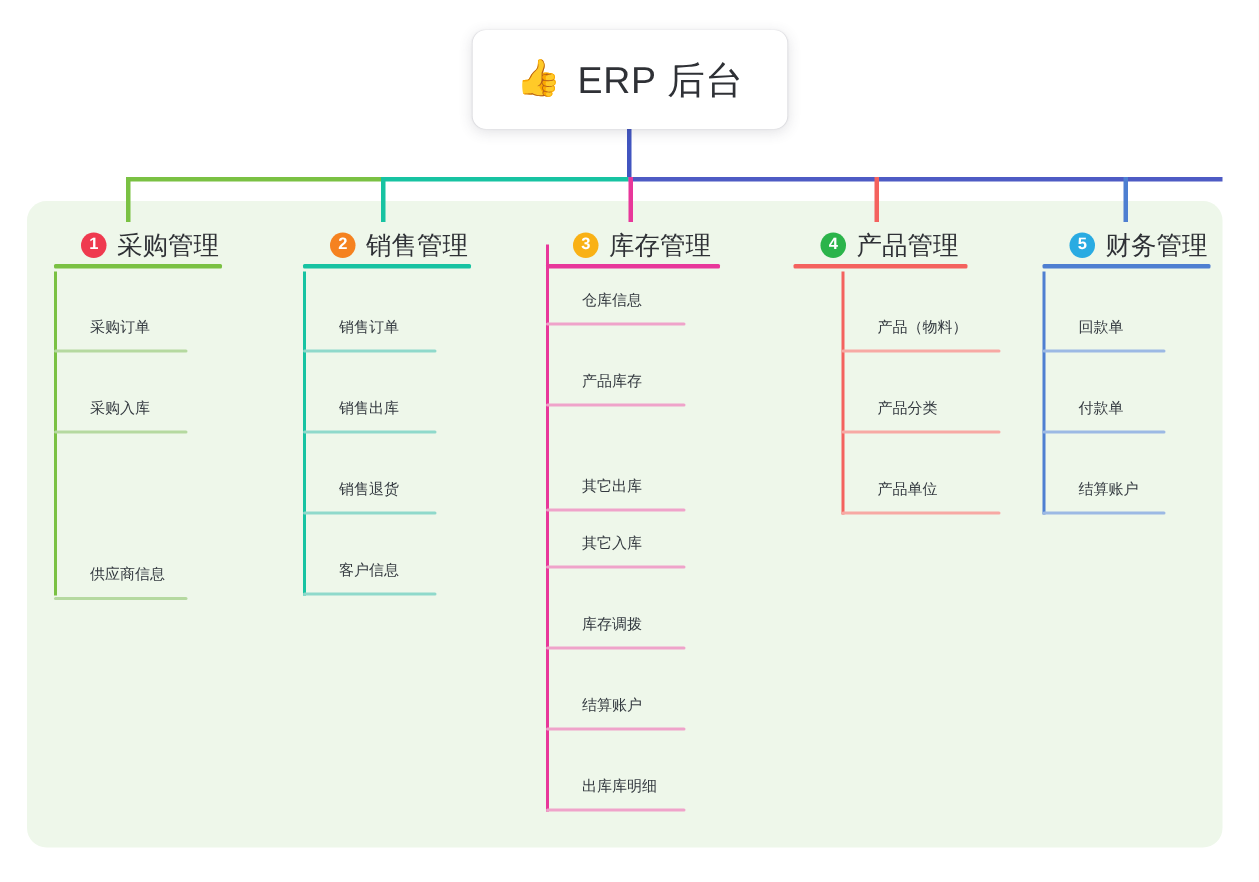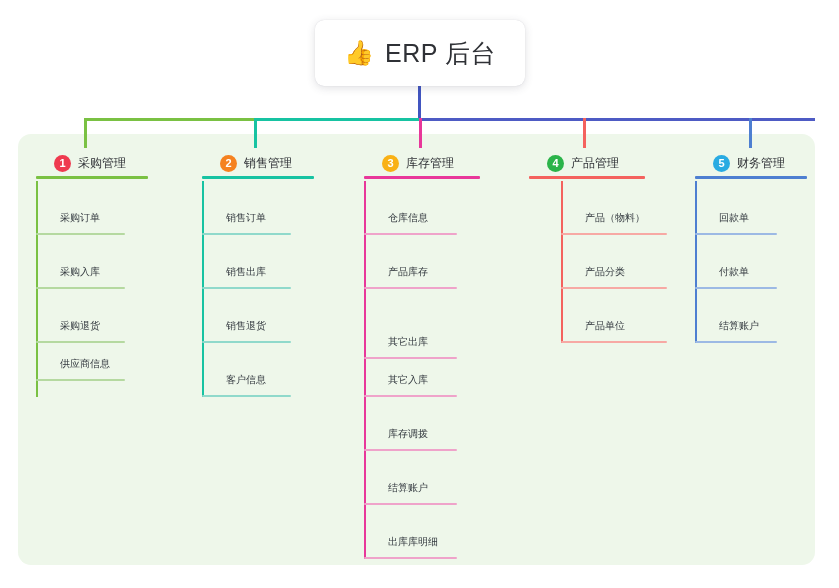--- a/index.html
+++ b/index.html
@@ -87,21 +87,21 @@
     height: 17px;
     border-radius: 50%;
     color: #ffffff;
     font-size: 11px;
     line-height: 17px;
     text-align: center;
     font-weight: bold;
     flex: none;
   }
   .branch-label {
-    font-size: 12px;
+    font-size: 17px;
     color: #2f3136;
     white-space: nowrap;
   }
   .branch-rule {
     position: absolute;
     left: 0;
     height: 3px;
     border-radius: 1px;
   }
 
@@ -170,25 +170,21 @@
         <div class="leaf-area" style="position: absolute; left: 0px; top: 29px; width: 160px; height: 216px;">
           <div class="spine" style="height: 216px; background: rgb(122, 193, 67);"></div>
           <div class="leaf" style="top: 0px; width: 89px;">
             <span class="leaf-text">采购订单</span>
             <div class="leaf-rule" style="width: 89px; background: rgb(181, 217, 160);"></div>
           </div>
           <div class="leaf" style="top: 54px; width: 89px;">
             <span class="leaf-text">采购入库</span>
             <div class="leaf-rule" style="width: 89px; background: rgb(181, 217, 160);"></div>
           </div>
-          <div class="leaf" style="top: 108px; width: 89px;">
-            <span class="leaf-text">采购退货</span>
-            <div class="leaf-rule" style="width: 89px; background: rgb(181, 217, 160);"></div>
-          </div>
-          <div class="leaf" style="top: 146px; width: 89px;">
+          <div class="leaf" style="top: 165px; width: 89px;">
             <span class="leaf-text">供应商信息</span>
             <div class="leaf-rule" style="width: 89px; background: rgb(181, 217, 160);"></div>
           </div>
         </div>
       </div>
       <div class="branch" style="left: 202px; top: 152px; width: 160px;">
         <div class="branch-head">
           <span class="badge" style="background: rgb(245, 130, 32);">2</span>
           <span class="branch-label">销售管理</span>
         </div>
@@ -212,21 +208,21 @@
             <div class="leaf-rule" style="width: 89px; background: rgb(143, 217, 203);"></div>
           </div>
         </div>
       </div>
       <div class="branch" style="left: 364px; top: 152px; width: 170px;">
         <div class="branch-head">
           <span class="badge" style="background: rgb(249, 177, 21);">3</span>
           <span class="branch-label">库存管理</span>
         </div>
         <div class="branch-rule" style="top: 24px; width: 116px; background: rgb(232, 55, 154);"></div>
-        <div class="leaf-area" style="position: absolute; left: 0px; top: 29px; width: 170px; height: 378px;">
+        <div class="leaf-area" style="position: absolute; left: 0px; top: 11px; width: 170px; height: 378px;">
           <div class="spine" style="height: 378px; background: rgb(232, 55, 154);"></div>
           <div class="leaf" style="top: 0px; width: 93px;">
             <span class="leaf-text">仓库信息</span>
             <div class="leaf-rule" style="width: 93px; background: rgb(239, 163, 202);"></div>
           </div>
           <div class="leaf" style="top: 54px; width: 93px;">
             <span class="leaf-text">产品库存</span>
             <div class="leaf-rule" style="width: 93px; background: rgb(239, 163, 202);"></div>
           </div>
           <div class="leaf" style="top: 108px; width: 93px; margin-top: 16px;">

